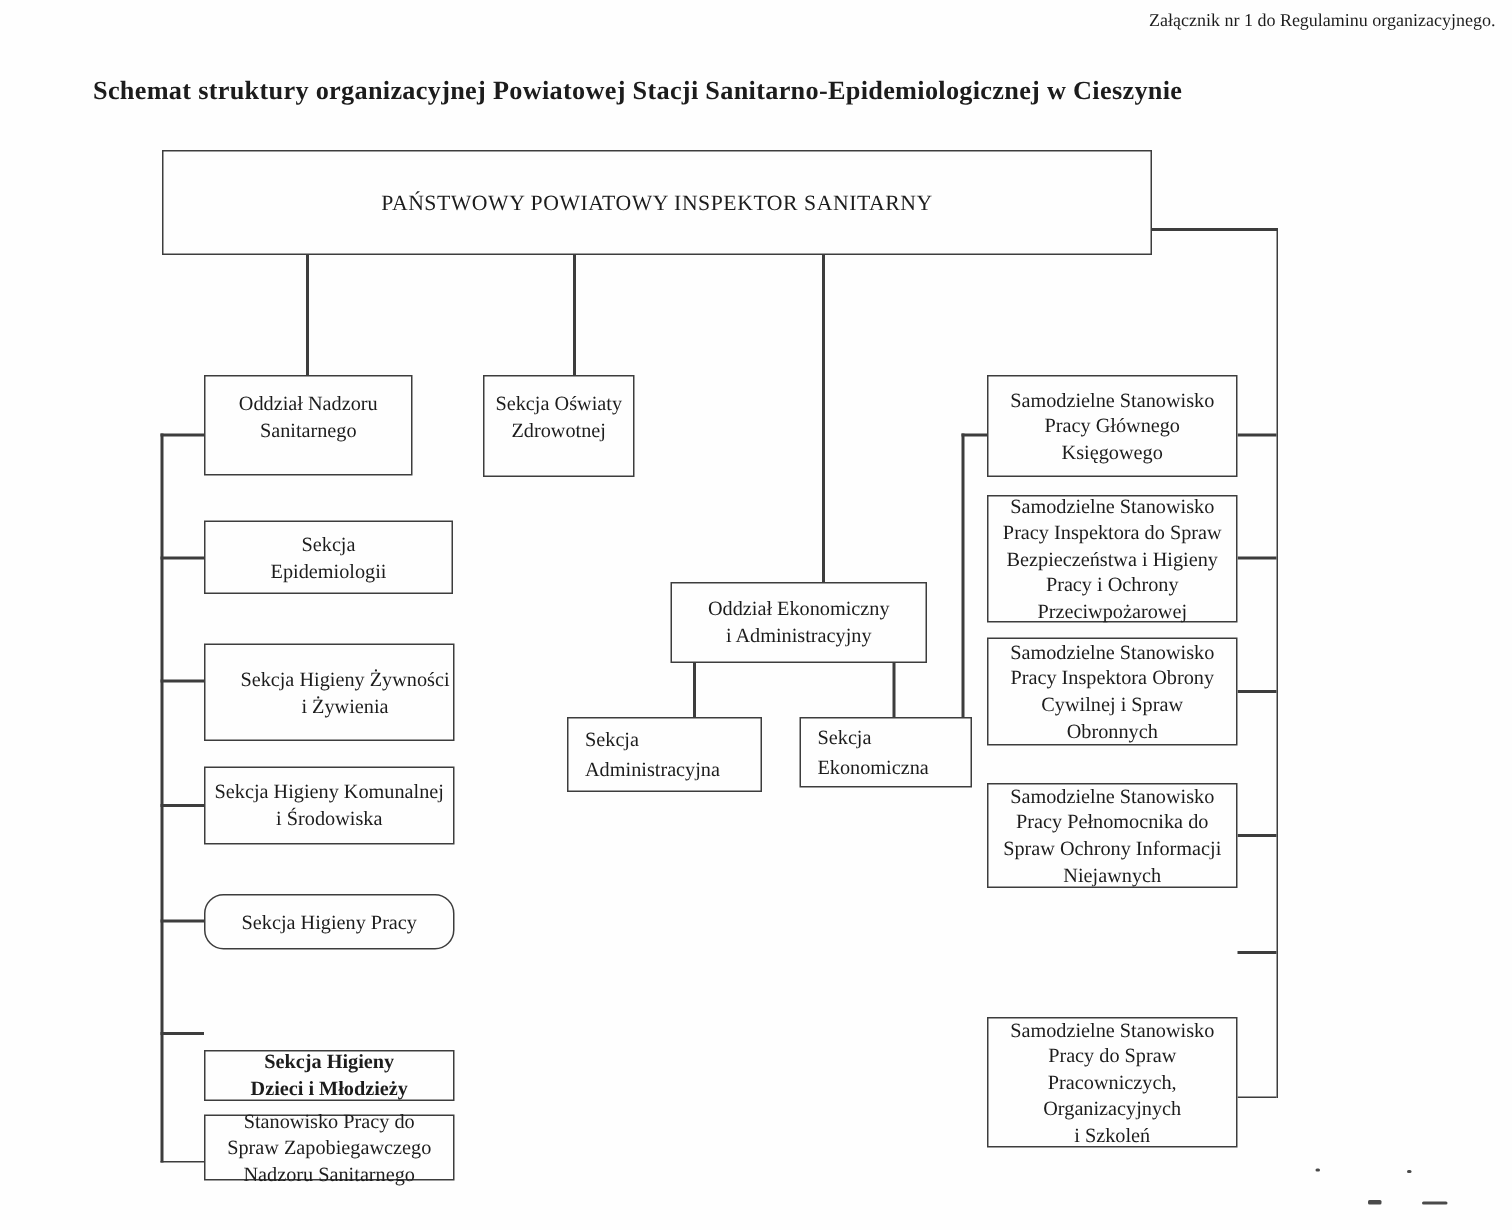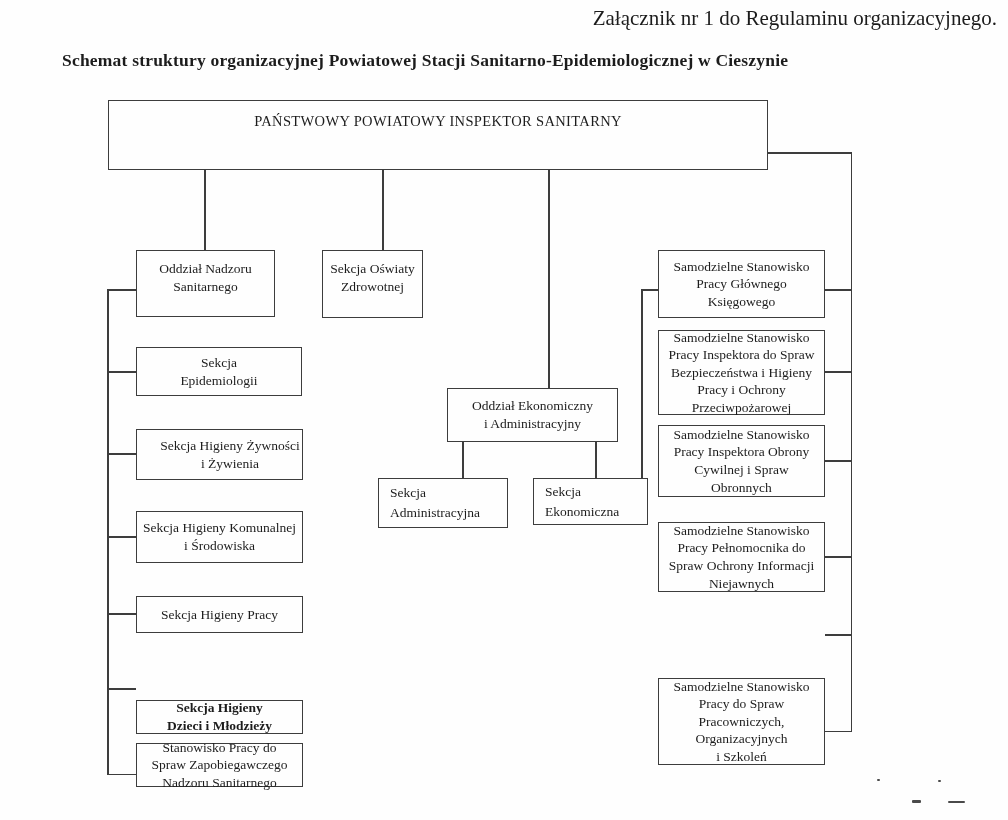--- a/index.html
+++ b/index.html
@@ -7,41 +7,41 @@
     position:relative;
     width:1008px;height:820px;
     background:#fefefe;
     font-family:"Liberation Serif","DejaVu Serif",serif;
     color:#1c1c1c;
     overflow:hidden;
     margin:0 auto;
   }
   .note{
     position:absolute;top:6px;right:11px;
-    font-size:21px;white-space:nowrap;font-family:Liberation Serif, serif;
+    font-size:12px;white-space:nowrap;font-family:Liberation Serif, serif;
   }
   .title{
     position:absolute;left:62px;top:50px;margin:0;
     font-size:17.5px;font-weight:bold;letter-spacing:.2px;white-space:nowrap;
   }
   .box{
     position:absolute;
     border:1.5px solid #3d3d3d;
     background:#fefefe;
     display:flex;align-items:center;justify-content:center;
     text-align:center;
     font-size:13.5px;line-height:1.3;
     white-space:pre-line;
     box-sizing:border-box;
   }
   .box.top-text{align-items:flex-start;padding-top:9px;}
   .box.left-text{justify-content:flex-start;text-align:left;padding-left:11px;line-height:1.45;}
   .root{
     flex-direction:column;justify-content:flex-start;
-    padding-top:11px;gap:15px;
+    padding-top:26px;gap:15px;
     font-size:14.5px;letter-spacing:.35px;
   }
   .ln{position:absolute;background:#3d3d3d;}
   .artifact{position:absolute;background:#4a4a4a;border-radius:1px;}
 </style>
 </head>
 <body>
 
 <div class="page">
 
@@ -77,25 +77,25 @@
   <div class="ln" style="left:825px;top:371px;width:26px;height:1.5px;"></div>
   <div class="ln" style="left:825px;top:460px;width:26px;height:1.5px;"></div>
   <div class="ln" style="left:825px;top:556px;width:26px;height:1.5px;"></div>
   <div class="ln" style="left:825px;top:634px;width:26px;height:1.5px;"></div>
   <div class="ln" style="left:825px;top:730.5px;width:26px;height:1.5px;"></div>
 
   <div class="box top-text" style="left:136px;top:250px;width:139px;height:67px;">Oddział Nadzoru
 Sanitarnego</div>
   <div class="box" style="left:136px;top:347px;width:166px;height:49px;">Sekcja
 Epidemiologii</div>
-  <div class="box" style="left:136px;top:429px;width:167px;height:51px;padding-left:21px;">Sekcja Higieny Żywności
+  <div class="box" style="left:136px;top:429px;width:167px;height:65px;padding-left:21px;">Sekcja Higieny Żywności
 i Żywienia</div>
   <div class="box" style="left:136px;top:511px;width:167px;height:52px;">Sekcja Higieny Komunalnej
 i Środowiska</div>
-  <div class="box" style="left:136px;top:596px;width:167px;height:37px;">Sekcja Higieny Pracy</div>
+  <div class="box" style="left:136px;top:596px;width:167px;height:37px;border-radius:13px;">Sekcja Higieny Pracy</div>
   <div class="box" style="left:136px;top:700px;width:167px;height:34px;font-weight:bold;">Sekcja Higieny
 Dzieci i Młodzieży</div>
   <div class="box" style="left:136px;top:743px;width:167px;height:44px;">Stanowisko Pracy do
 Spraw Zapobiegawczego
 Nadzoru Sanitarnego</div>
 
   <div class="box top-text" style="left:322px;top:250px;width:101px;height:68px;">Sekcja Oświaty
 Zdrowotnej</div>
   <div class="box" style="left:447px;top:388px;width:171px;height:54px;">Oddział Ekonomiczny
 i Administracyjny</div>

